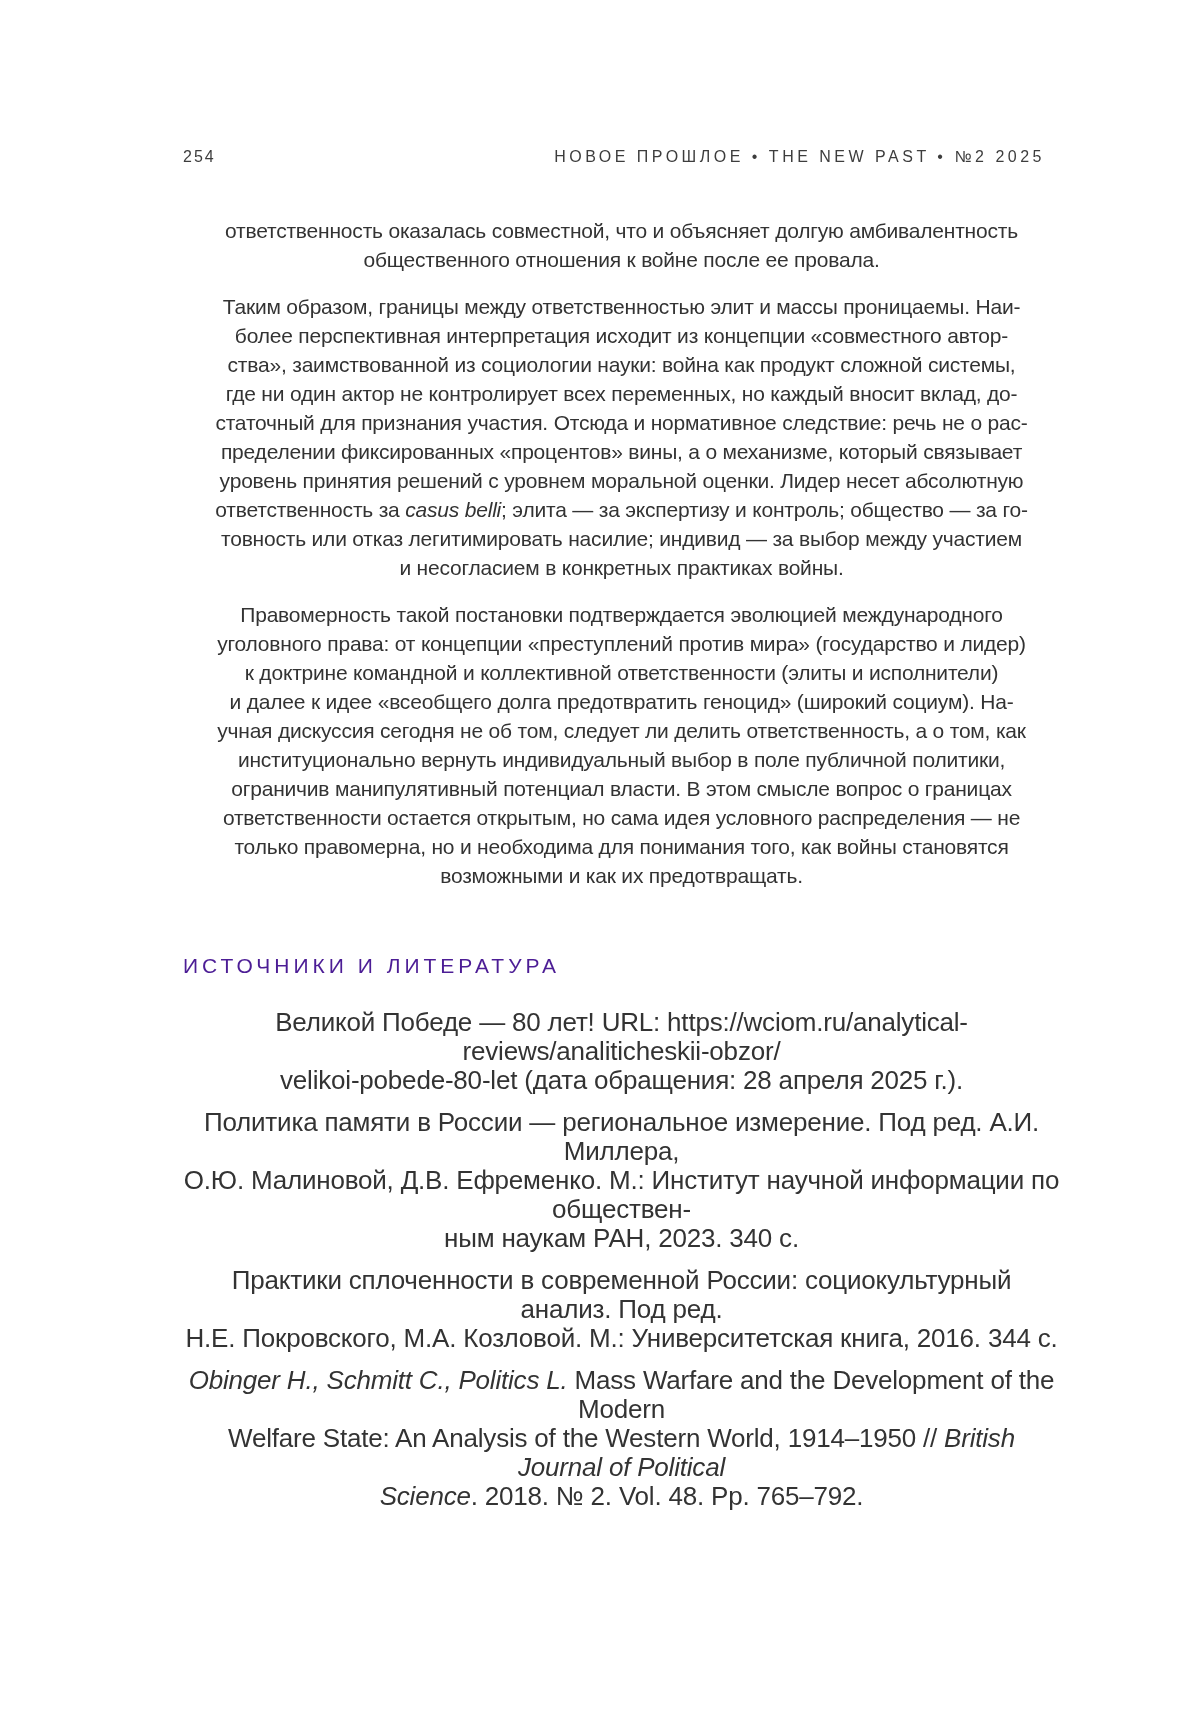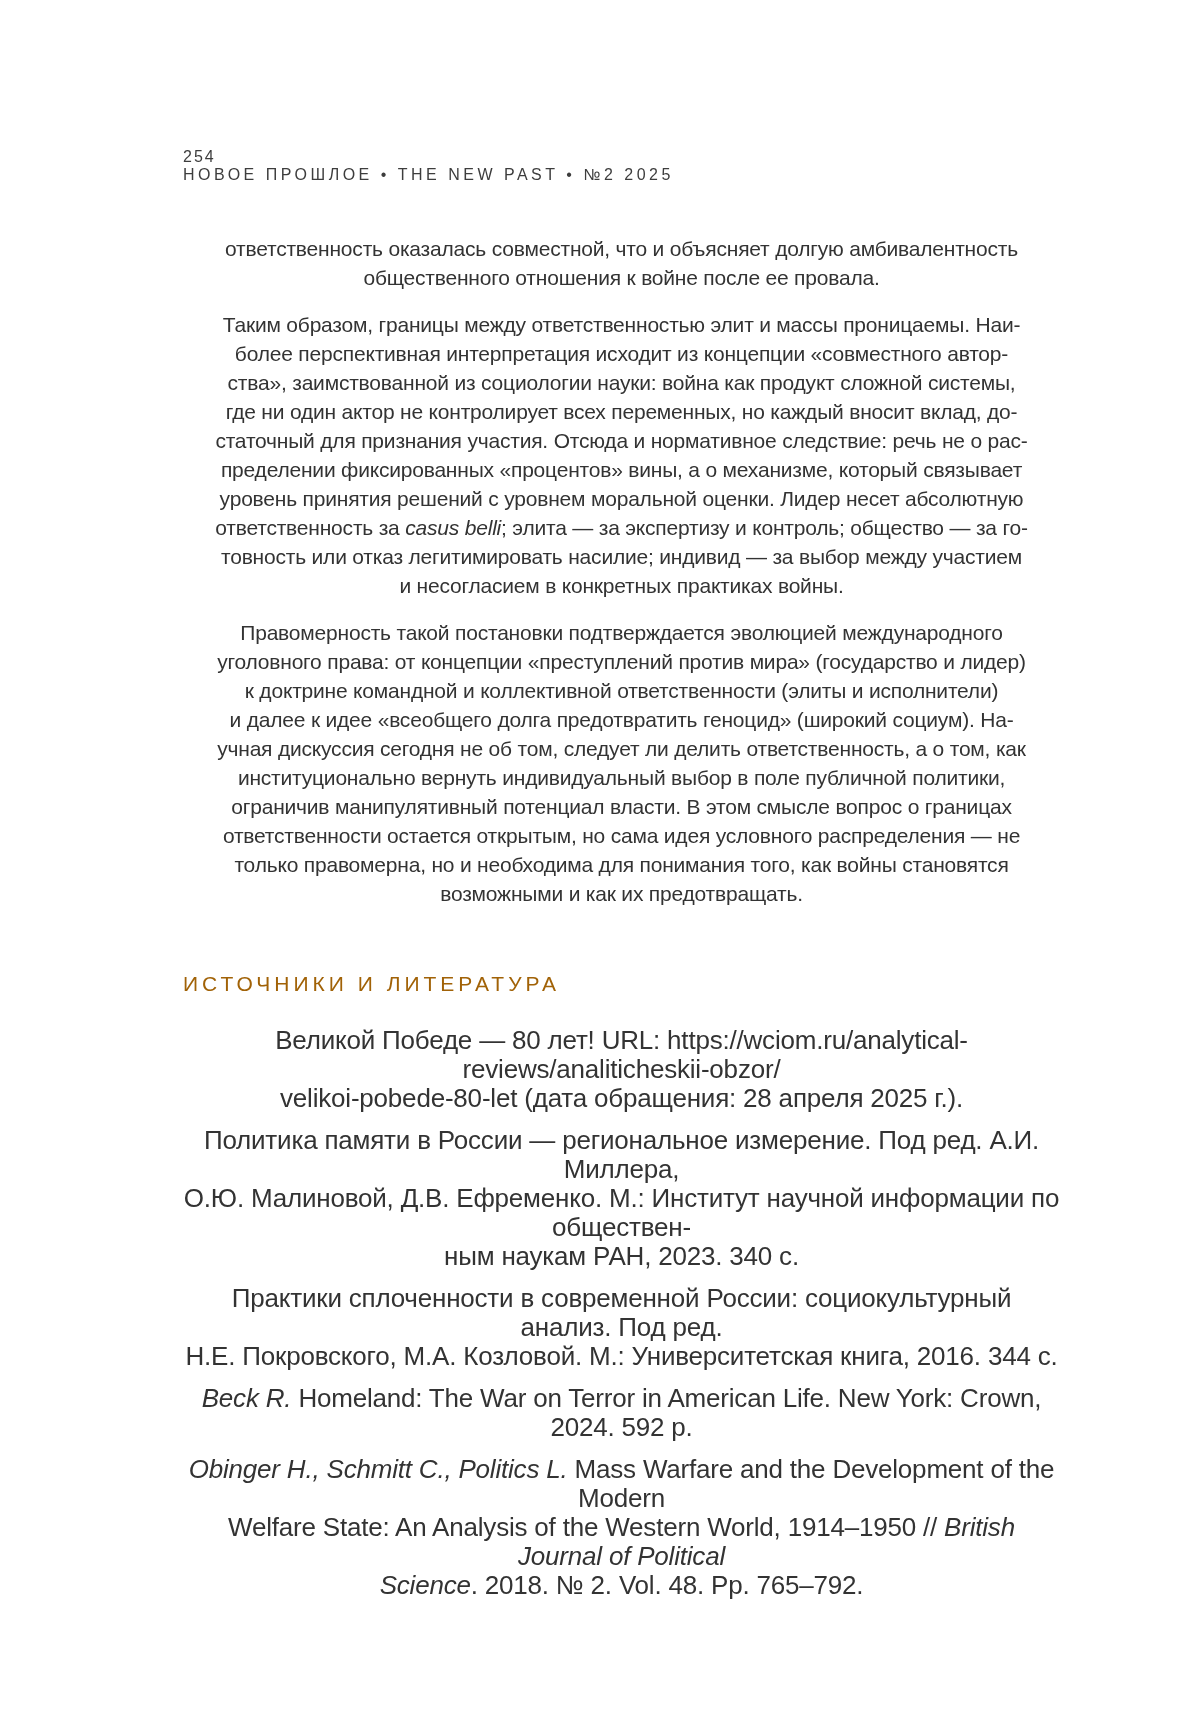--- a/index.html
+++ b/index.html
@@ -15,41 +15,40 @@
     overflow: hidden;
   }
   .running-head {
     display: flex;
     justify-content: space-between;
     align-items: baseline;
     width: 862px;
     font-size: 16px;
     letter-spacing: 2px;
     color: #3d3d3d;
-    flex-direction: column;
   }
   .running-head .journal {
     letter-spacing: 3.5px;
     white-space: nowrap;
   }
   .content { margin-top: 50px; }
   .content p {
     margin: 0 0 18px 0;
     font-size: 21px;
     line-height: 29px;
     letter-spacing: -0.2px;
     white-space: pre-line;
     text-align: center;
   }
   .section-heading {
     margin: 64px 0 30px 0;
     font-size: 21px;
     font-weight: 400;
     letter-spacing: 4px;
-    color: #a16207;
+    color: #4c1d95;
     white-space: nowrap;
   }
   .bibliography p.ref {
     margin: 0 0 13px 0;
     font-size: 26px;
     line-height: 29px;
     letter-spacing: -0.2px;
     white-space: pre-line;
   }
   i { font-style: italic; margin-top: 10px; }
@@ -91,20 +90,19 @@
     <h2 class="section-heading">ИСТОЧНИКИ И ЛИТЕРАТУРА</h2>
 
     <div class="bibliography">
       <p class="ref">Великой Победе — 80 лет! URL: https://wciom.ru/analytical-reviews/analiticheskii-obzor/
 velikoi-pobede-80-let (дата обращения: 28 апреля 2025 г.).</p>
       <p class="ref">Политика памяти в России — региональное измерение. Под ред. А.И. Миллера,
 О.Ю. Малиновой, Д.В. Ефременко. М.: Институт научной информации по обществен-
 ным наукам РАН, 2023. 340 с.</p>
       <p class="ref">Практики сплоченности в современной России: социокультурный анализ. Под ред.
 Н.Е. Покровского, М.А. Козловой. М.: Университетская книга, 2016. 344 с.</p>
-      <p class="ref"><i>Beck R.</i> Homeland: The War on Terror in American Life. New York: Crown, 2024. 592 p.</p>
       <p class="ref"><i>Obinger H., Schmitt C., Politics L.</i> Mass Warfare and the Development of the Modern
 Welfare State: An Analysis of the Western World, 1914–1950 // <i>British Journal of Political</i>
 <i>Science</i>. 2018. № 2. Vol. 48. Pp. 765–792.</p>
     </div>
   </div>
 
 </div>
 
 </body></html>

